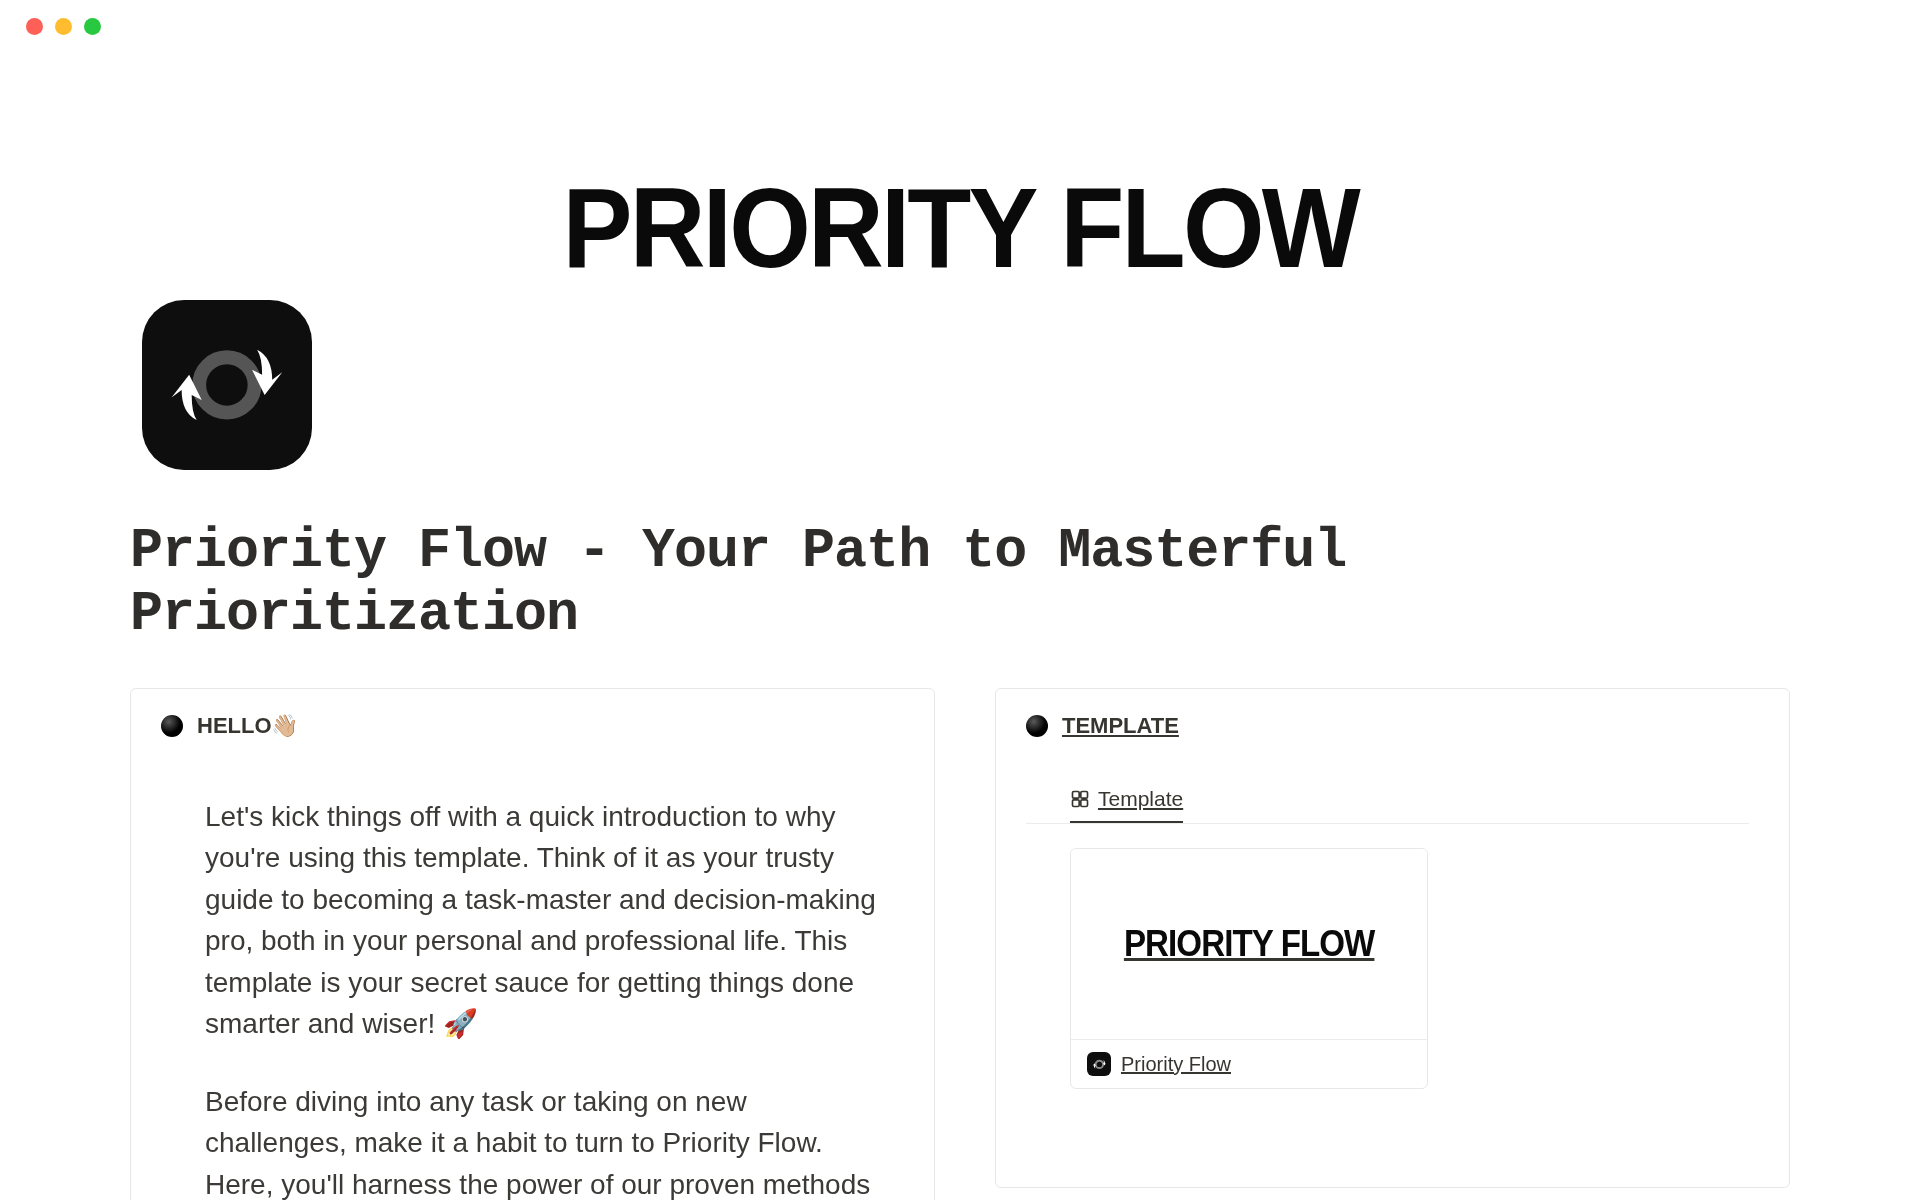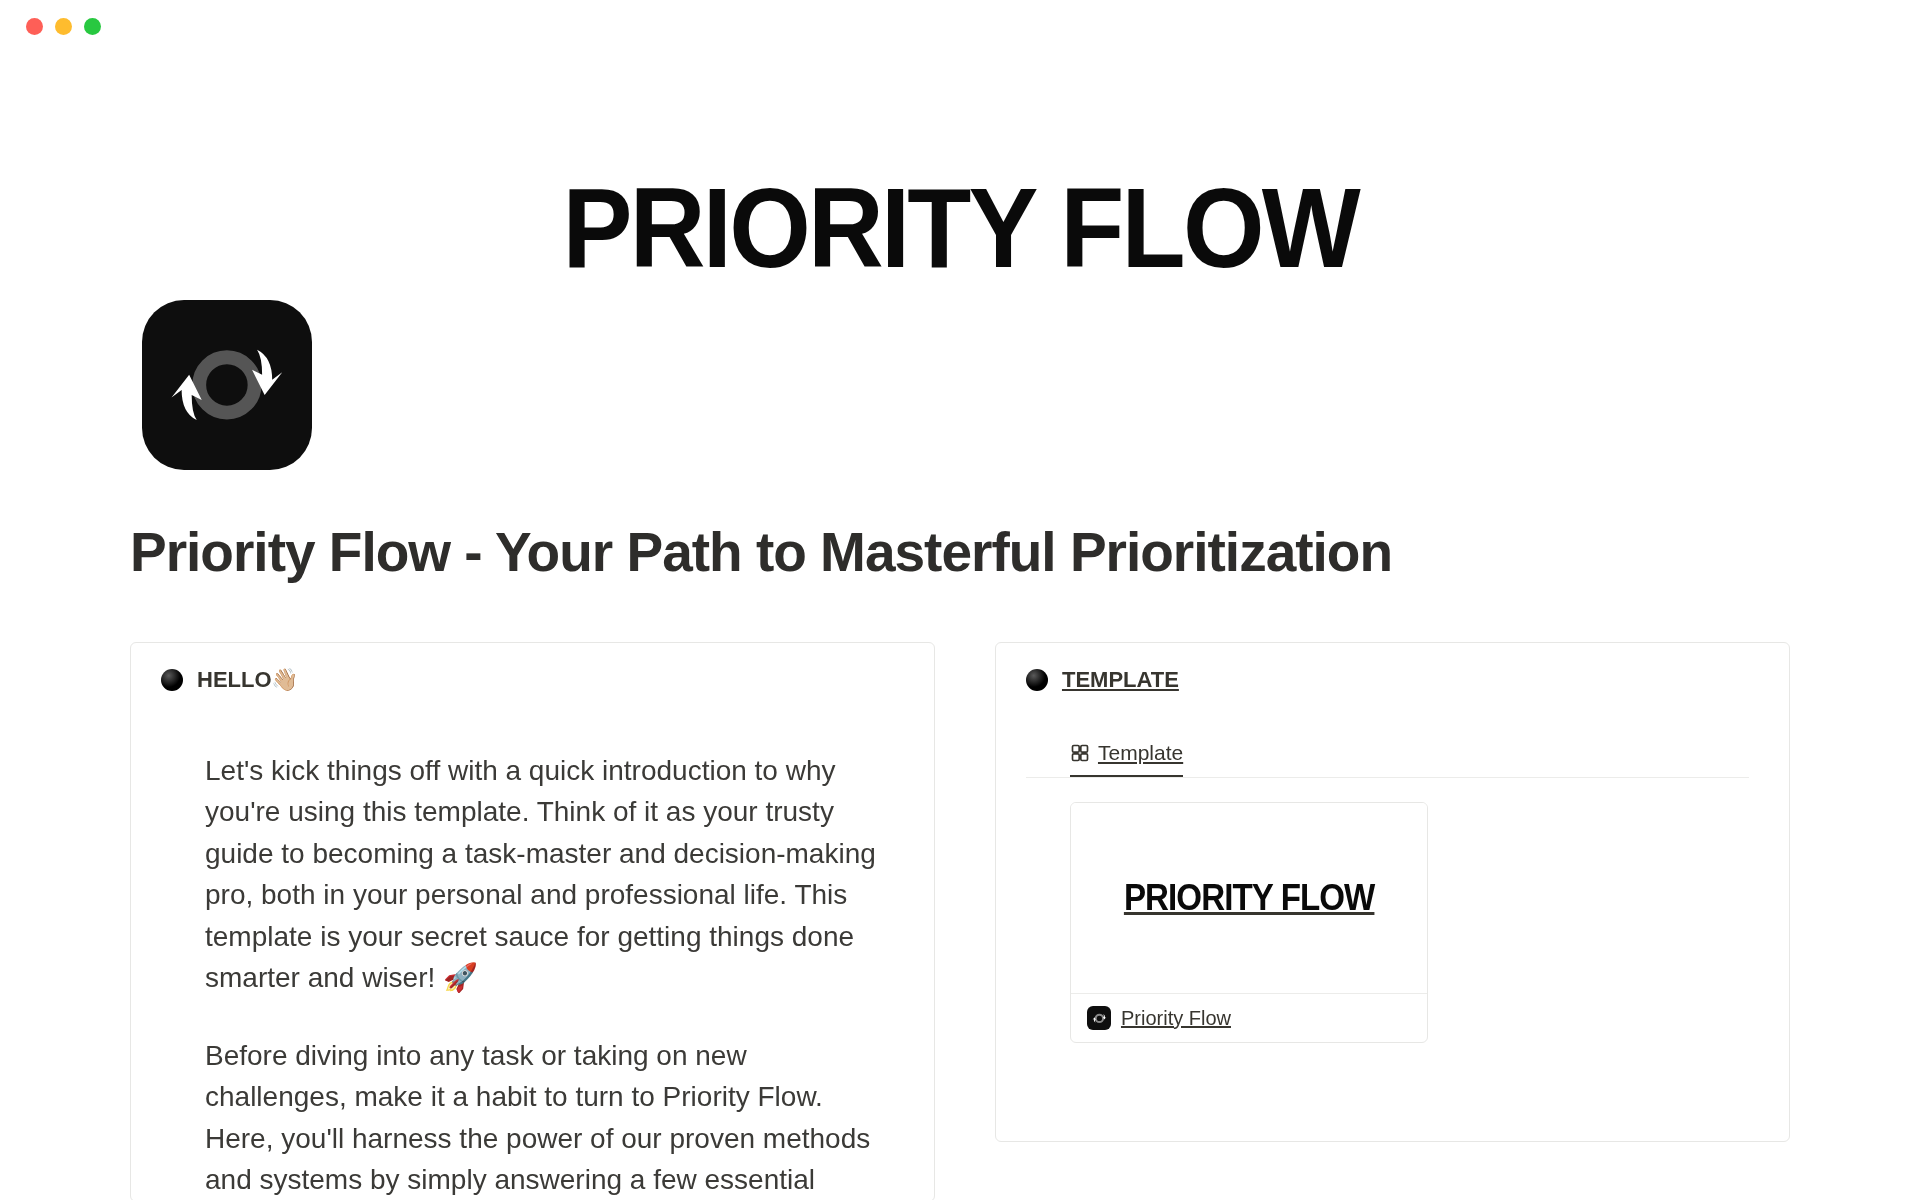--- a/index.html
+++ b/index.html
@@ -58,21 +58,22 @@
     position: absolute;
     top: 520px;
     left: 130px;
     right: 130px;
   }
   .page-title {
     font-size: 55px;
     font-weight: 700;
     letter-spacing: -1px;
     color: #2e2d2b;
-    margin-bottom: 58px;
+    margin-bottom: 42px;
+    font-family: Liberation Mono, monospace;
   }
   
   
   .cols {
     display: flex;
     gap: 60px;
   }
   .col-left  { width: 810px; }
   .col-right { width: 800px; }
   

